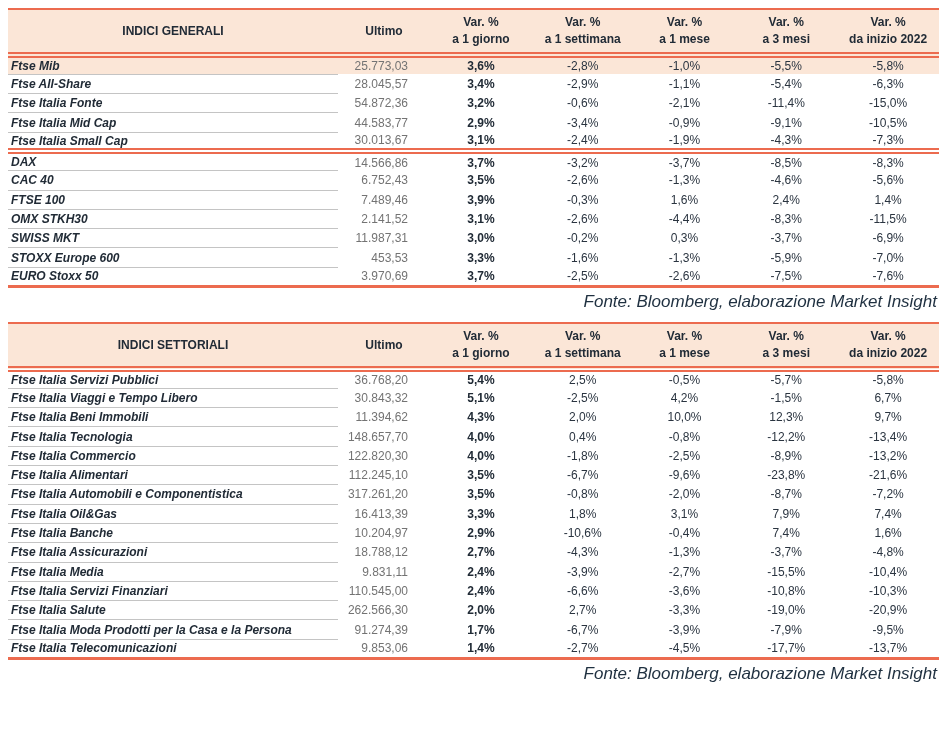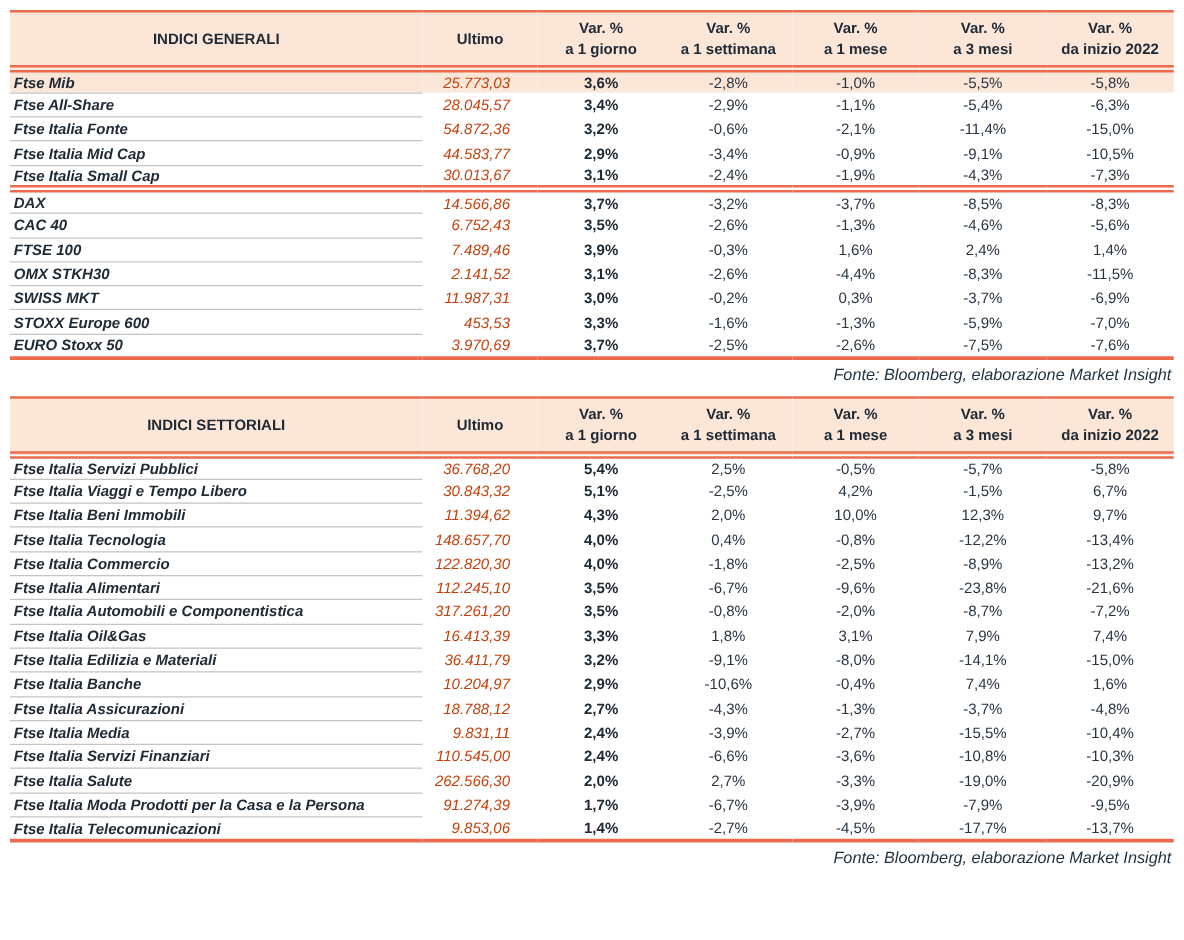--- a/index.html
+++ b/index.html
@@ -49,32 +49,31 @@
     font-style:italic;
     text-align:left;
     padding-left:3px;
     border-bottom:1px solid var(--divider);
     white-space:nowrap;
   }
   tbody tr.group-end td.name{border-bottom:none;}
   tbody td.ultimo{
     text-align:right;
     padding-right:22px;
-    color:#c2410c;
-    font-style:italic;
+    color:#737373;
   }
   tbody td.var{text-align:center;color:#2a3440;}
   tbody td.var.day{font-weight:bold;color:var(--ink);}
   tbody tr.hl td{background:var(--peach);}
   tbody tr.group-start td{border-top:6px double var(--accent);}
   .source{
     width:931px;
     text-align:right;
     font-style:italic;
-    font-size:13px;
+    font-size:17px;
     color:#1f3040;
     padding:4px 2px 3px 0;
     margin-bottom:7px;
   }
 </style>
 </head>
 <body>
 
 <div class="page">
 
@@ -330,29 +329,20 @@
         <tr>
           <td class="name">Ftse Italia Oil&amp;Gas</td>
           <td class="ultimo">16.413,39</td>
           <td class="var day">3,3%</td>
           <td class="var">1,8%</td>
           <td class="var">3,1%</td>
           <td class="var">7,9%</td>
           <td class="var">7,4%</td>
         </tr>
         <tr>
-          <td class="name">Ftse Italia Edilizia e Materiali</td>
-          <td class="ultimo">36.411,79</td>
-          <td class="var day">3,2%</td>
-          <td class="var">-9,1%</td>
-          <td class="var">-8,0%</td>
-          <td class="var">-14,1%</td>
-          <td class="var">-15,0%</td>
-        </tr>
-        <tr>
           <td class="name">Ftse Italia Banche</td>
           <td class="ultimo">10.204,97</td>
           <td class="var day">2,9%</td>
           <td class="var">-10,6%</td>
           <td class="var">-0,4%</td>
           <td class="var">7,4%</td>
           <td class="var">1,6%</td>
         </tr>
         <tr>
           <td class="name">Ftse Italia Assicurazioni</td>

